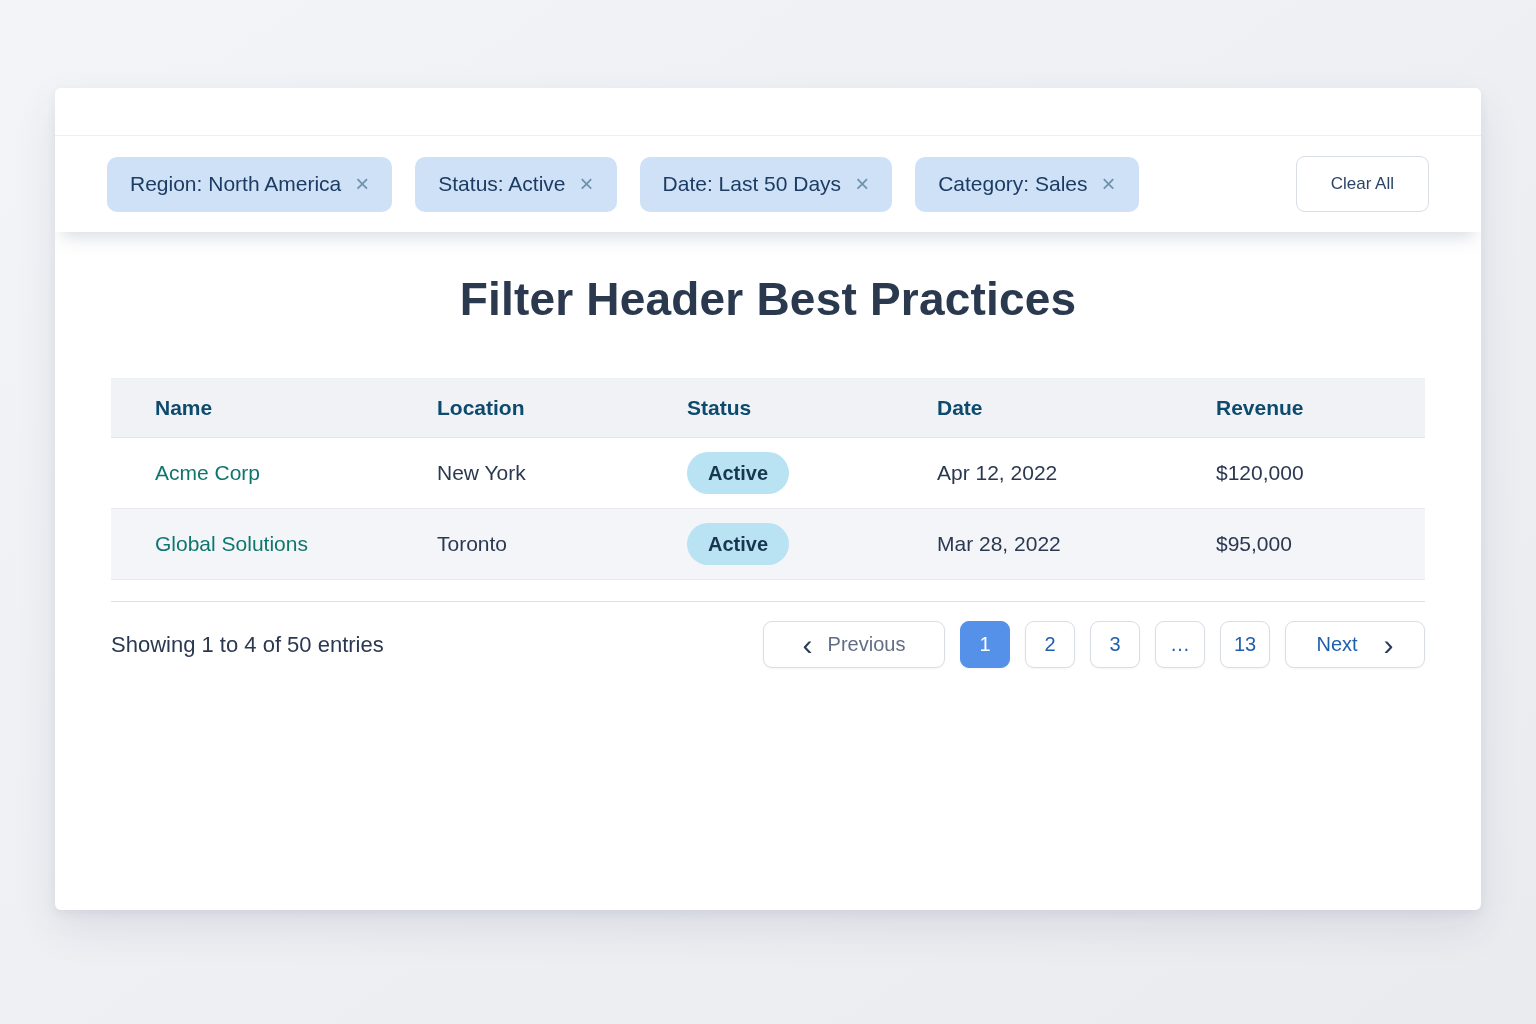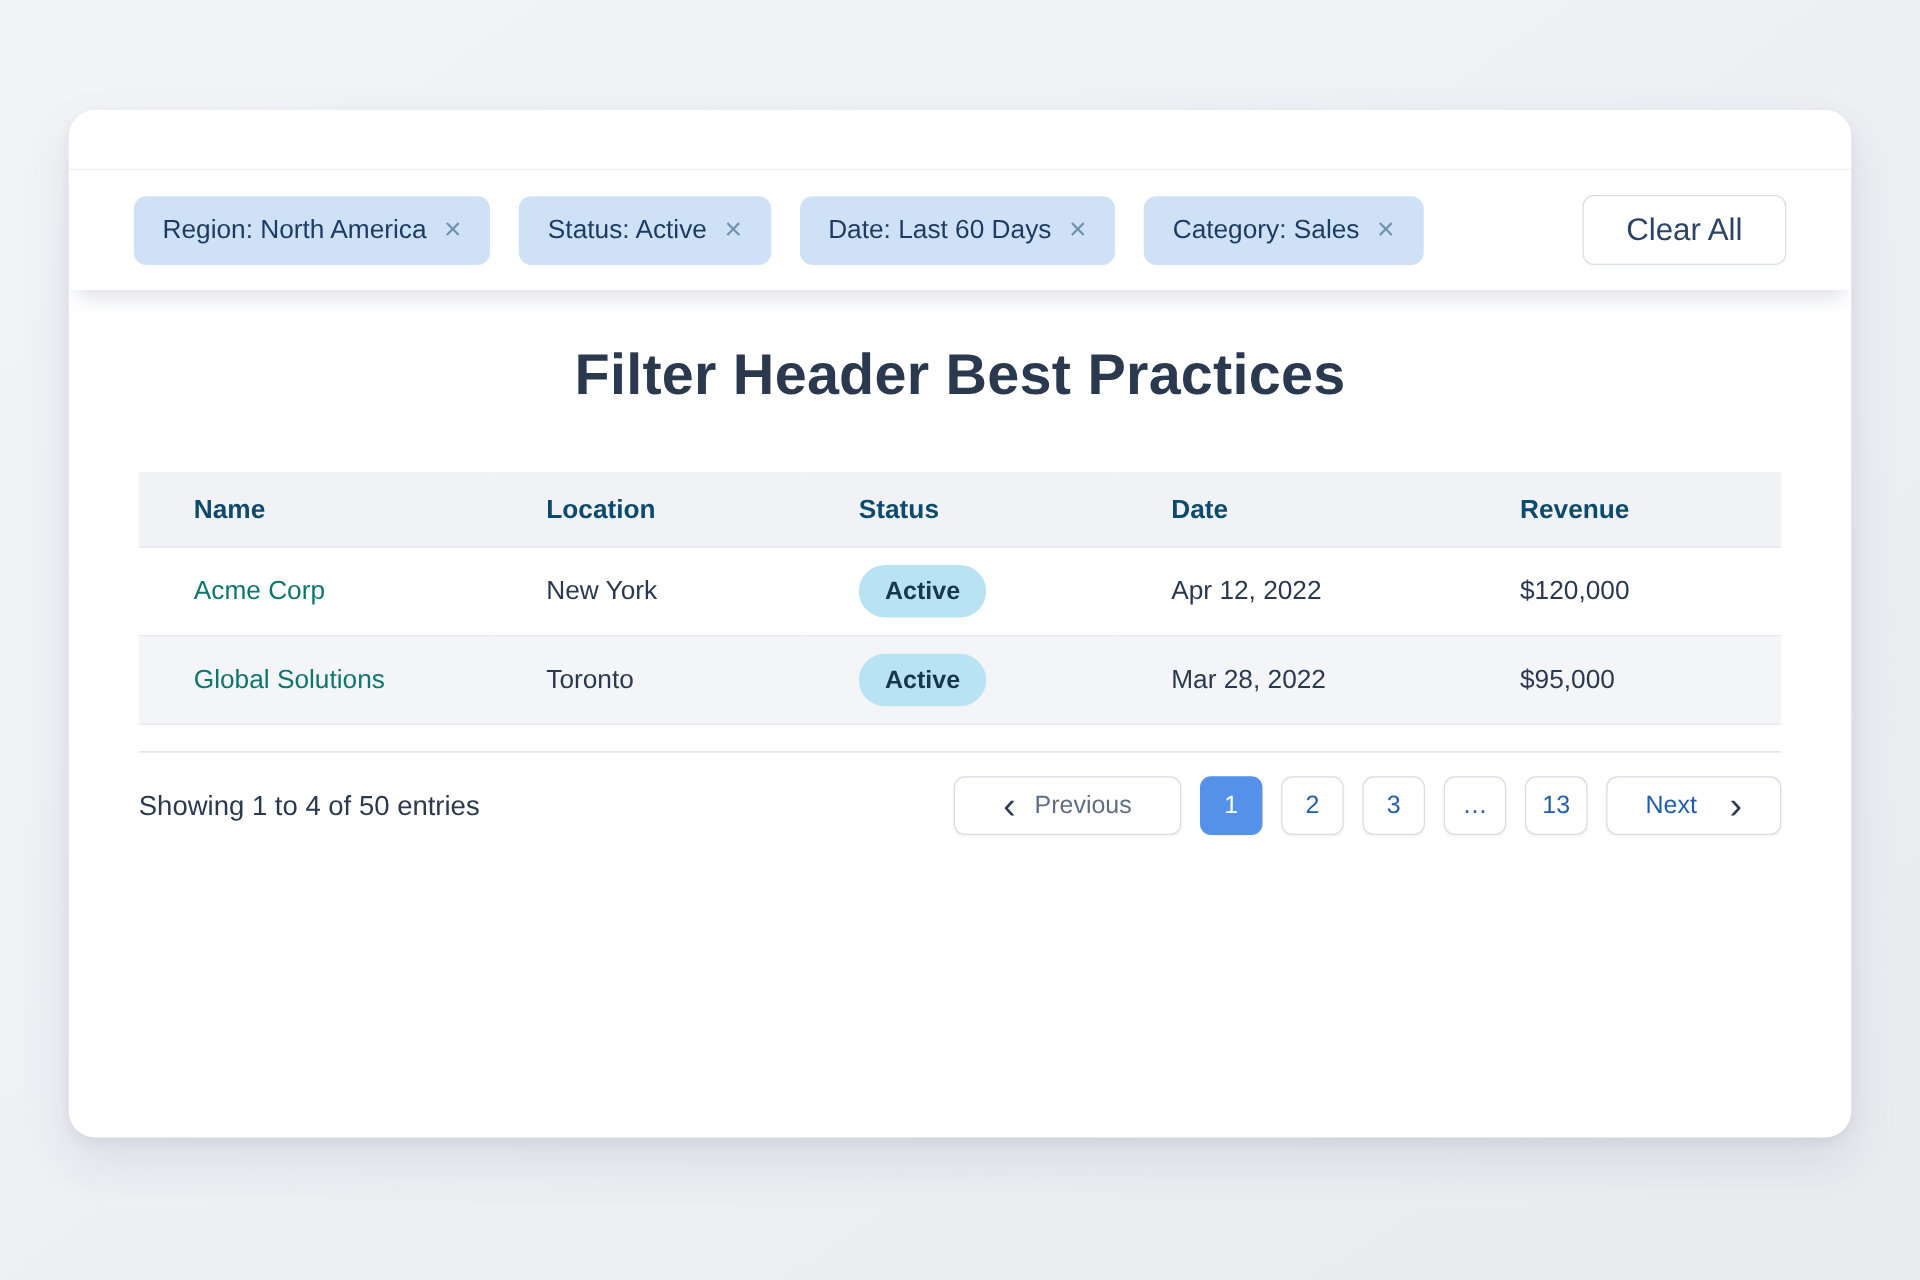--- a/index.html
+++ b/index.html
@@ -4,39 +4,39 @@
 <style>
   * { margin:0; padding:0; box-sizing:border-box; }
   html,body { width:1536px; height:1024px; overflow:hidden; }
   body {
     font-family:"Liberation Sans", sans-serif;
     background:linear-gradient(145deg,#f3f4f7 0%, #edeff3 55%, #e9ebef 100%);
     color:#2b3950;
   }
   .card {
     position:absolute; left:55px; top:88px; width:1426px; height:822px;
-    background:#ffffff; border-radius:21px; overflow:hidden;
+    background:#ffffff; border-radius:6px; overflow:hidden;
     box-shadow:0 18px 40px rgba(45,55,90,.10), 0 4px 10px rgba(45,55,90,.06);
   }
   .topbar { height:48px; background:#ffffff; border-bottom:1px solid #eceef2; }
   .filterbar {
     position:relative; z-index:2; display:flex; align-items:center;
     gap:23px; padding:20px 52px; background:#ffffff;
     box-shadow:0 12px 16px -7px rgba(105,115,145,.25);
   }
   .chip {
     display:inline-flex; align-items:center; gap:14px;
     background:#cfe1f7; border-radius:10px; height:55px; padding:0 23px;
     font-size:21px; color:#1d3c63; white-space:nowrap; cursor:pointer; border:0;
     font-family:inherit;
   }
   .chip-close { color:#6d92aa; font-size:24px; line-height:1; cursor:pointer; }
   .clear-all {
     margin-left:auto; height:56px; padding:0 34px; background:#ffffff;
-    border:1px solid #d9dde4; border-radius:9px; font-size:25px; color:#2b4466;
+    border:1px solid #d9dde4; border-radius:9px; font-size:17px; color:#2b4466;
     cursor:pointer; font-family:inherit;
   }
   .content { padding:0 56px; }
   .page-title {
     margin-top:40px; text-align:center; font-size:46px; font-weight:700;
     color:#2b394f; letter-spacing:.2px;
   }
   table.data { width:100%; margin-top:52px; border-collapse:collapse; table-layout:fixed; }
   table.data th {
     background:#f1f2f6; text-align:left; font-size:21px; font-weight:700;
@@ -84,21 +84,21 @@
   <div class="filterbar">
     <button class="chip">
       <span>Region: North America</span>
       <span class="chip-close">×</span>
     </button>
     <button class="chip">
       <span>Status: Active</span>
       <span class="chip-close">×</span>
     </button>
     <button class="chip">
-      <span>Date: Last 60 Days</span>
+      <span>Date: Last 50 Days</span>
       <span class="chip-close">×</span>
     </button>
     <button class="chip">
       <span>Category: Sales</span>
       <span class="chip-close">×</span>
     </button>
     <button class="clear-all">Clear All</button>
   </div>
 
   <div class="content">

